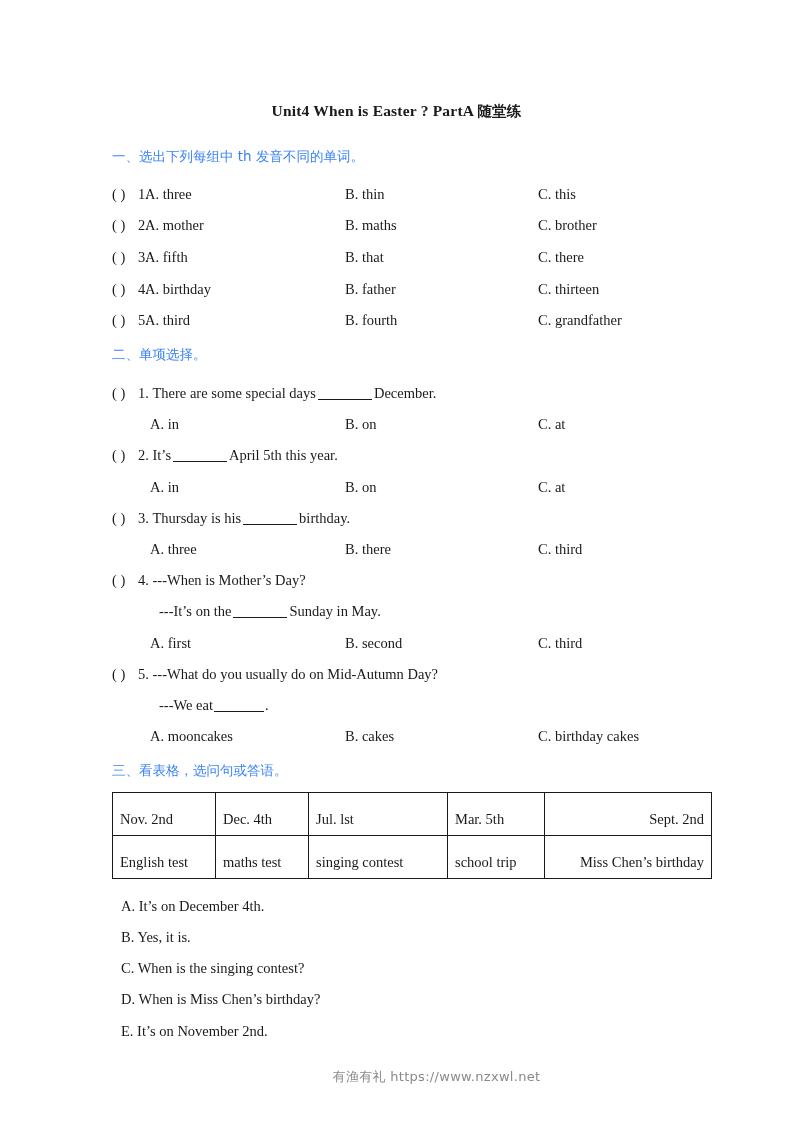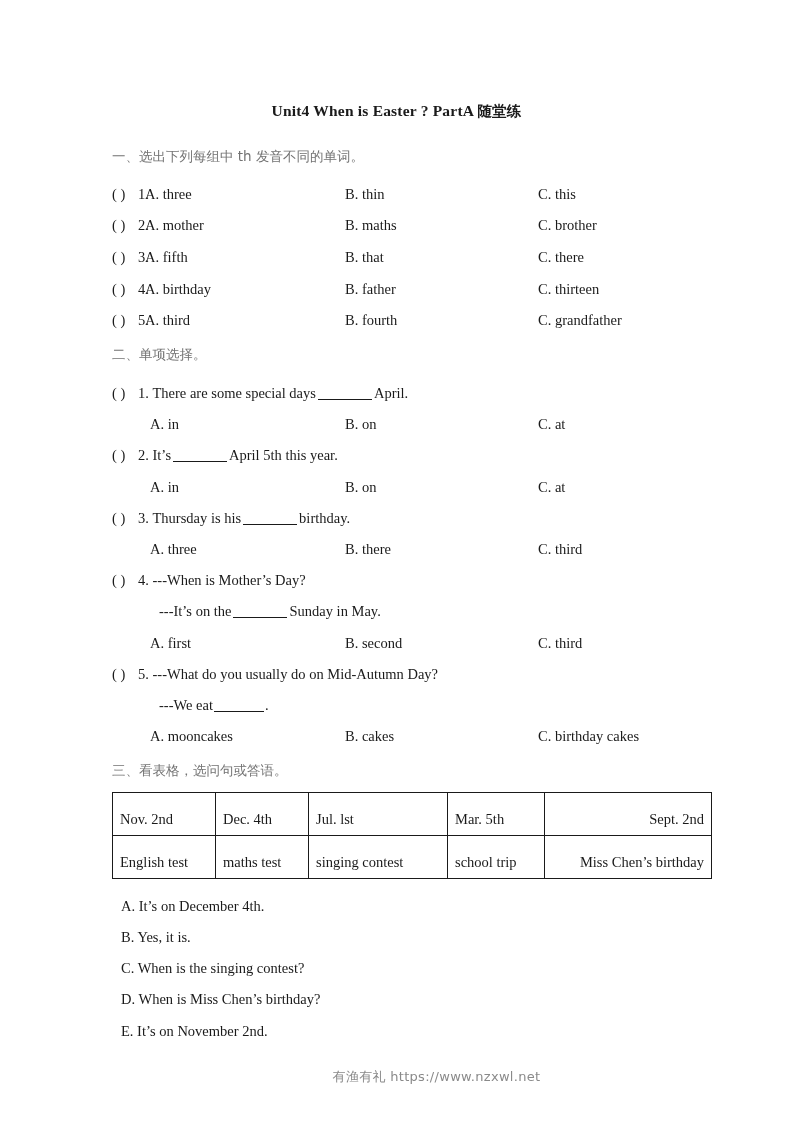--- a/index.html
+++ b/index.html
@@ -38,21 +38,21 @@
     font-size: 14.5px;
     font-weight: bold;
   }
 
   
   .sec-head {
     position: absolute;
     left: 112px;
     font-family: "DejaVu Sans", "Liberation Sans", sans-serif;
     font-size: 13.5px;
-    color: #737373;
+    color: #3b82f6;
     white-space: nowrap;
   }
   #sec1-head { top: 148px; }
   #sec2-head { top: 346px; }
   #sec3-head { top: 762px; }
 
   
   .qrow {
     position: absolute;
     left: 112px;
@@ -194,21 +194,21 @@
   <div class="qrow" style="top:312px">
     <span class="qstem"><span class="paren">(    )</span><span>5.</span></span>
     <span class="opt opt-a">A. third</span>
     <span class="opt opt-b">B. fourth</span>
     <span class="opt opt-c">C. grandfather</span>
   </div>
 
   <div class="sec-head" id="sec2-head">二、单项选择。</div>
 
   <div class="qrow" style="top:385px">
-    <span class="qstem"><span class="paren">(    )</span><span>1.</span>&nbsp;<span>There are some special days</span><span class="blank"></span><span>April.</span></span>
+    <span class="qstem"><span class="paren">(    )</span><span>1.</span>&nbsp;<span>There are some special days</span><span class="blank"></span><span>December.</span></span>
   </div>
   <div class="qrow" style="top:416px">
     <span class="opt opt2-a">A. in</span>
     <span class="opt opt2-b">B. on</span>
     <span class="opt opt2-c">C. at</span>
   </div>
 
   <div class="qrow" style="top:447px">
     <span class="qstem"><span class="paren">(    )</span><span>2.</span>&nbsp;<span>It’s</span><span class="blank"></span><span>April 5th this year.</span></span>
   </div>

